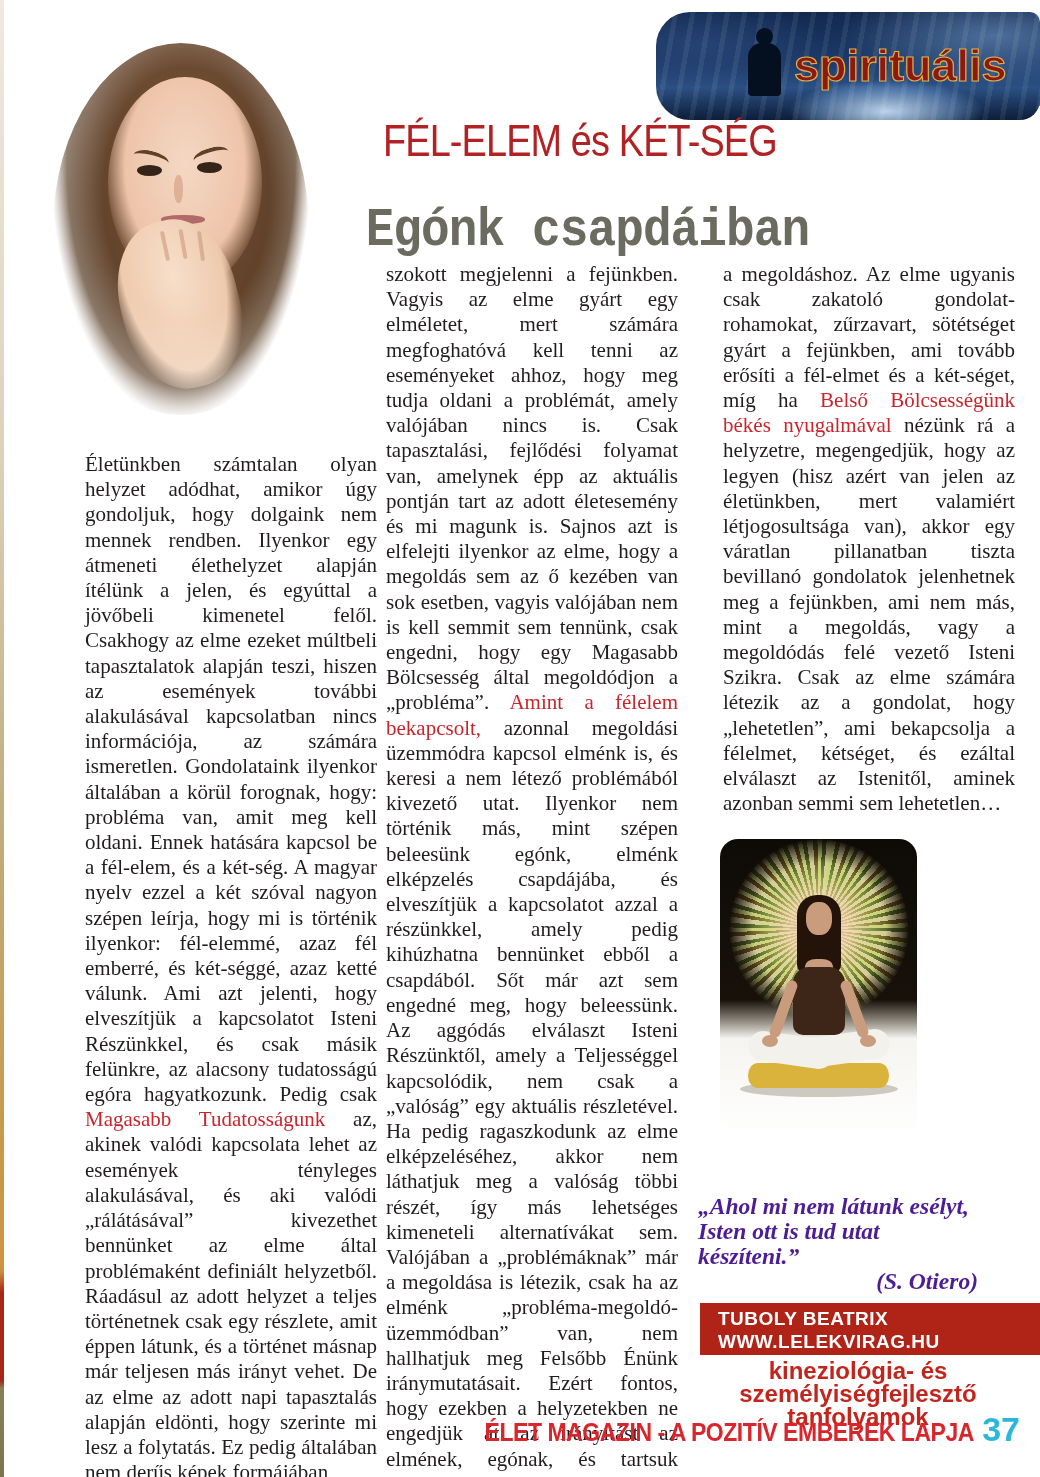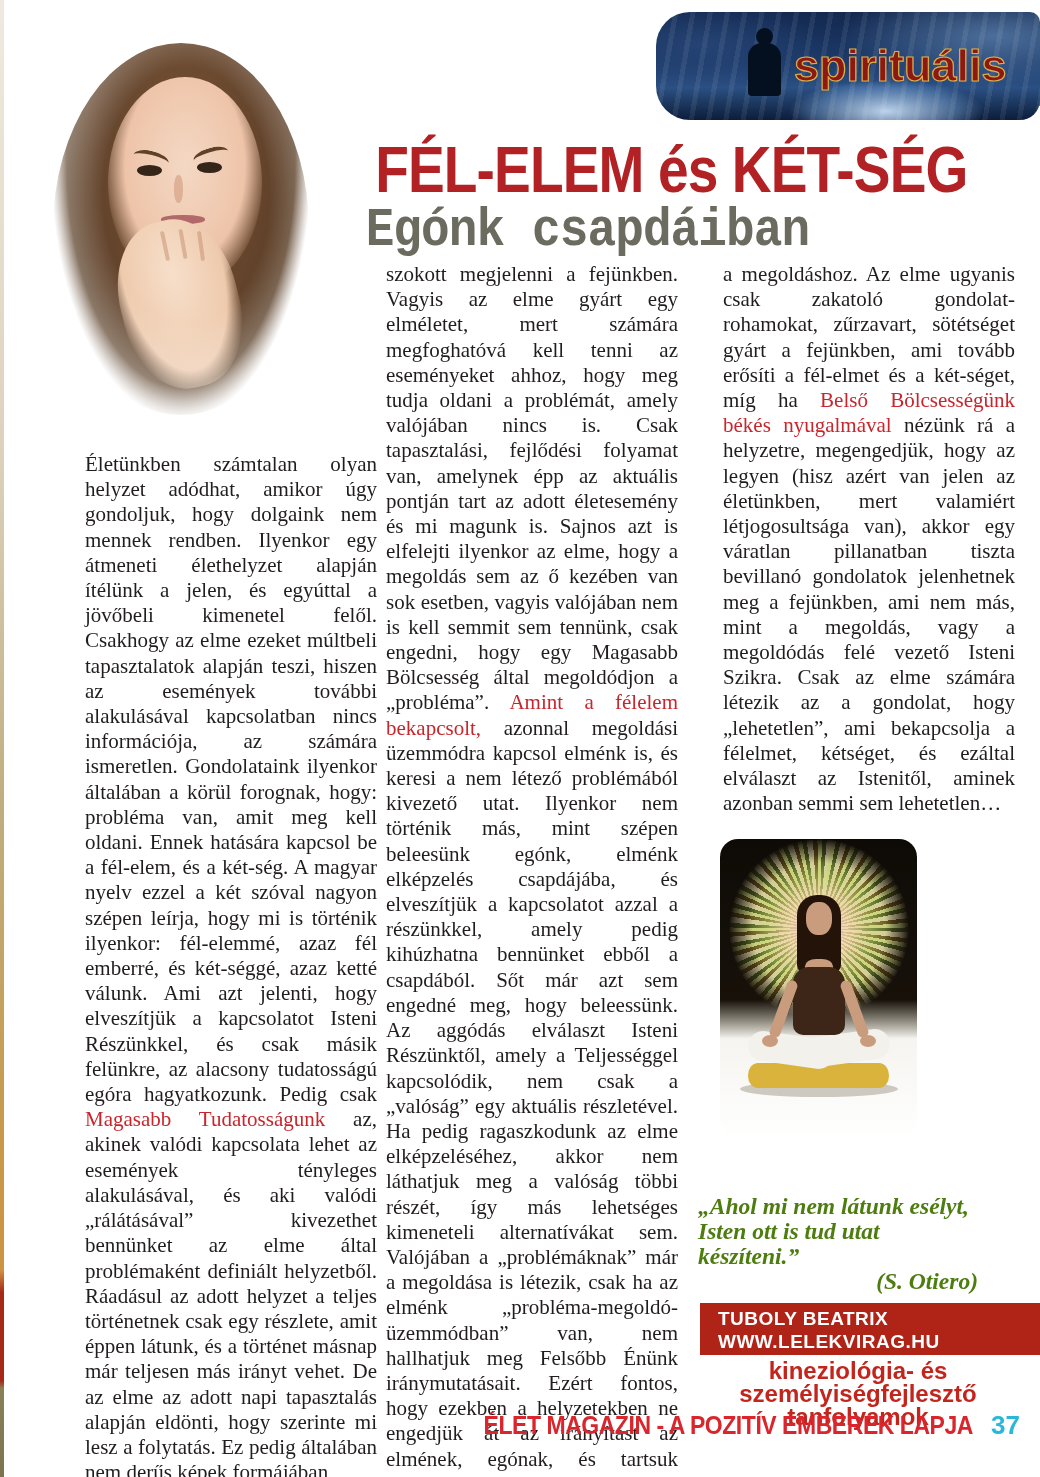--- a/index.html
+++ b/index.html
@@ -49,22 +49,22 @@
     background:radial-gradient(ellipse at 50% 32%, #f7dfca 0%, #eecaad 60%, rgba(238,202,173,0) 78%);}
   .ww-knuckle{position:absolute;width:4px;height:30px;border-radius:4px;background:rgba(196,142,110,.5);}
   .ww-knuckle.k1{left:138px;top:216px;transform:rotate(-12deg);}
   .ww-knuckle.k2{left:156px;top:214px;transform:rotate(-10deg);}
   .ww-knuckle.k3{left:174px;top:216px;transform:rotate(-8deg);}
   .photo-woman::after{content:"";position:absolute;inset:-2px;
     background:radial-gradient(ellipse at 52% 42%, rgba(255,255,255,0) 36%, rgba(255,255,255,.45) 57%,
       rgba(255,255,255,.93) 74%, #fff 85%);}
 
   
-  .title{position:absolute;left:310px;top:116px;width:540px;margin:17px;text-align:center;
-    font-family:"Liberation Sans","DejaVu Sans",sans-serif;font-weight:bold;font-size:64px;
+  .title{position:absolute;left:310px;top:116px;width:540px;margin:0;text-align:center;
+    font-family:"Liberation Sans","DejaVu Sans",sans-serif;font-weight:normal;font-size:44px;
     color:#b22225;letter-spacing:-1px;}
   .title span{display:inline-block;transform:scaleX(.86);transform-origin:center;white-space:nowrap;}
   .subtitle{position:absolute;left:310px;top:194px;width:540px;margin:7px;text-align:center;
     font-family:Liberation Mono, monospace;font-weight:bold;font-size:53px;
     color:#6b6b5f;letter-spacing:-1px;}
   .subtitle span{display:inline-block;transform:scaleX(.9);transform-origin:center;white-space:nowrap;}
 
   
   .col{position:absolute;width:292px;text-align:justify;font-size:21px;line-height:25.2px;
     color:#211d1e;hyphens:auto;}
@@ -101,35 +101,35 @@
   .med-leg{position:absolute;width:86px;height:30px;border-radius:16px;background:#f3f1ec;}
   .med-leg.l{left:28px;top:196px;transform:rotate(8deg);}
   .med-leg.r{left:84px;top:194px;transform:rotate(-8deg);}
   .med-cushion{position:absolute;left:28px;top:224px;width:141px;height:25px;background:#d9b33c;
     border-radius:10px/12px;}
   .med-floorshadow{position:absolute;left:20px;top:242px;width:158px;height:16px;border-radius:50%;
     background:rgba(120,110,90,.35);}
 
   
   .quote{position:absolute;left:698px;top:1194px;width:280px;
-    font-weight:bold;font-style:italic;font-size:23.5px;line-height:25px;color:#4d7c0f;}
+    font-weight:bold;font-style:italic;font-size:23.5px;line-height:25px;color:#4c1d95;}
   .quote .attribution{text-align:right;}
 
   
   .author-box{position:absolute;left:700px;top:1303px;right:0;height:52px;background:#b02418;
     color:#fff;font-family:"Liberation Sans","DejaVu Sans",sans-serif;font-weight:bold;
     font-size:19px;line-height:23px;padding:4px 0 11px 18px;letter-spacing:.5px;box-sizing:border-box;}
   .tagline{position:absolute;left:690px;top:1359px;width:336px;text-align:center;
     font-family:Liberation Sans, sans-serif;font-weight:bold;font-size:24px;
     line-height:23px;color:#c3251c;}
   .footer{position:absolute;right:20px;top:1410px;white-space:nowrap;text-align:right;
     font-family:"Liberation Sans","DejaVu Sans",sans-serif;font-weight:bold;font-size:25px;}
   .footer .footer-text{color:#d9252b;display:inline-block;transform:scaleX(.92);transform-origin:right;
     letter-spacing:-.5px;}
-  .footer .page-num{color:#2ab7d9;margin-left:18px;font-size:26px;}
+  .footer .page-num{color:#2ab7d9;margin-left:8px;font-size:34px;}
 </style>
 </head>
 <body>
 
 <div class="page">
 
   <div class="edge-strip"></div>
 
   <div class="banner-shadow"></div>
   <div class="banner">

